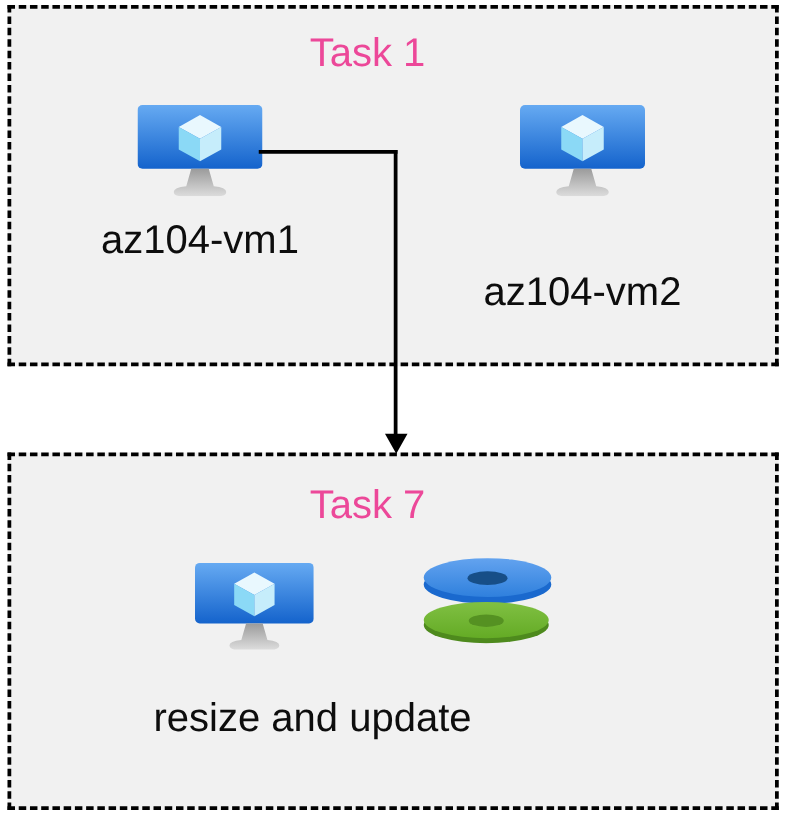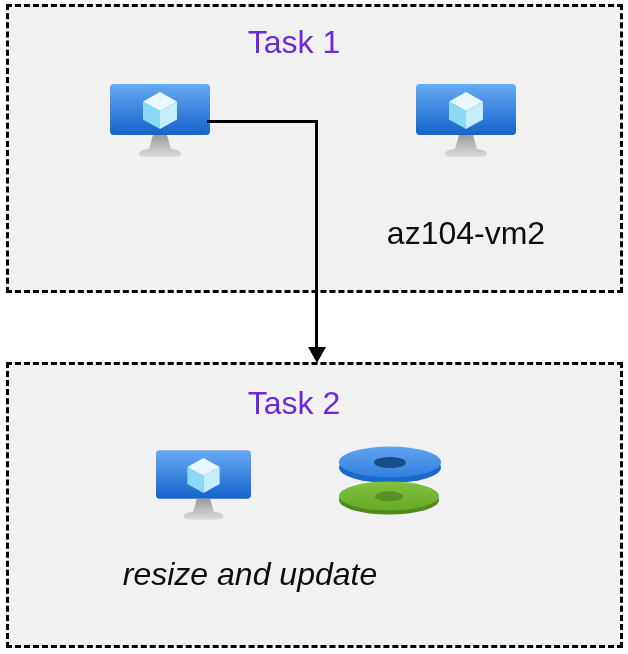--- a/index.html
+++ b/index.html
@@ -21,21 +21,21 @@
   .task-box.box1 { top: 4px; height: 283px; }
   .task-box.box2 { top: 362px; height: 280px; }
 
   .task-title {
     position: absolute;
     left: 0;
     width: 588px;            
     text-align: center;
     font-size: 32px;
     font-weight: 400;
-    color: #6d28d9;
+    color: #ec4899;
     letter-spacing: 0px;
   }
   .title1 { top: 24px; }
   .title2 { top: 385px; }
 
   .vm-unit {
     position: absolute;
     width: 250px;
     display: flex;
     flex-direction: column;
@@ -60,21 +60,20 @@
   .disks-icon { width: 104px; height: 69px; display: block; }
 
   .t2-caption {
     position: absolute;
     left: 110px;
     top: 556px;
     width: 280px;
     text-align: center;
     font-size: 32px;
     color: #0d0d0d;
-    font-style: italic;
   }
 
   
   .arrow-h {
     position: absolute;
     left: 207px; top: 120px;
     width: 111px; height: 3px;
     background: #000000;
   }
   .arrow-v {
@@ -95,41 +94,42 @@
 </head>
 <body>
 
 <div class="canvas">
 
   <div class="task-box box1"></div>
 
   <div class="task-box box2"></div>
 
   <div class="task-title title1">Task 1</div>
-  <div class="task-title title2">Task 2</div>
+  <div class="task-title title2">Task 7</div>
 
   <div class="vm-unit u1">
     <svg class="vm-icon" viewBox="0 0 100 73">
       <defs>
         <linearGradient id="scrA" x1="0" y1="0" x2="0" y2="1">
           <stop offset="0" stop-color="#66aaf2"></stop>
             <stop offset="1" stop-color="#1463cc"></stop>
         </linearGradient>
         <linearGradient id="stdA" x1="0" y1="0" x2="0" y2="1">
           <stop offset="0" stop-color="#9b9b9b"></stop>
             <stop offset="1" stop-color="#dcdcdc"></stop>
         </linearGradient>
       </defs>
       <rect x="0" y="0" width="100" height="51" rx="4" fill="url(#scrA)"></rect>
       <polygon points="50,8 67,17.5 50,27 33,17.5" fill="#e9f8fe"></polygon>
       <polygon points="33,17.5 50,27 50,45 33,35.5" fill="#8bd9f6"></polygon>
       <polygon points="67,17.5 50,27 50,45 67,35.5" fill="#c6edfb"></polygon>
       <path d="M43,51 L57,51 L61,65 Q71,66 71,69.5 Q71,73 64,73 L36,73 Q29,73 29,69.5 Q29,66 39,65 Z" fill="url(#stdA)"></path>
     </svg>
     <div class="vm-label">
+      <div>az104-vm1</div>
     </div>
   </div>
 
   <div class="vm-unit u2">
     <svg class="vm-icon" viewBox="0 0 100 73">
       <defs>
         <linearGradient id="scrB" x1="0" y1="0" x2="0" y2="1">
           <stop offset="0" stop-color="#66aaf2"></stop>
             <stop offset="1" stop-color="#1463cc"></stop>
         </linearGradient>

